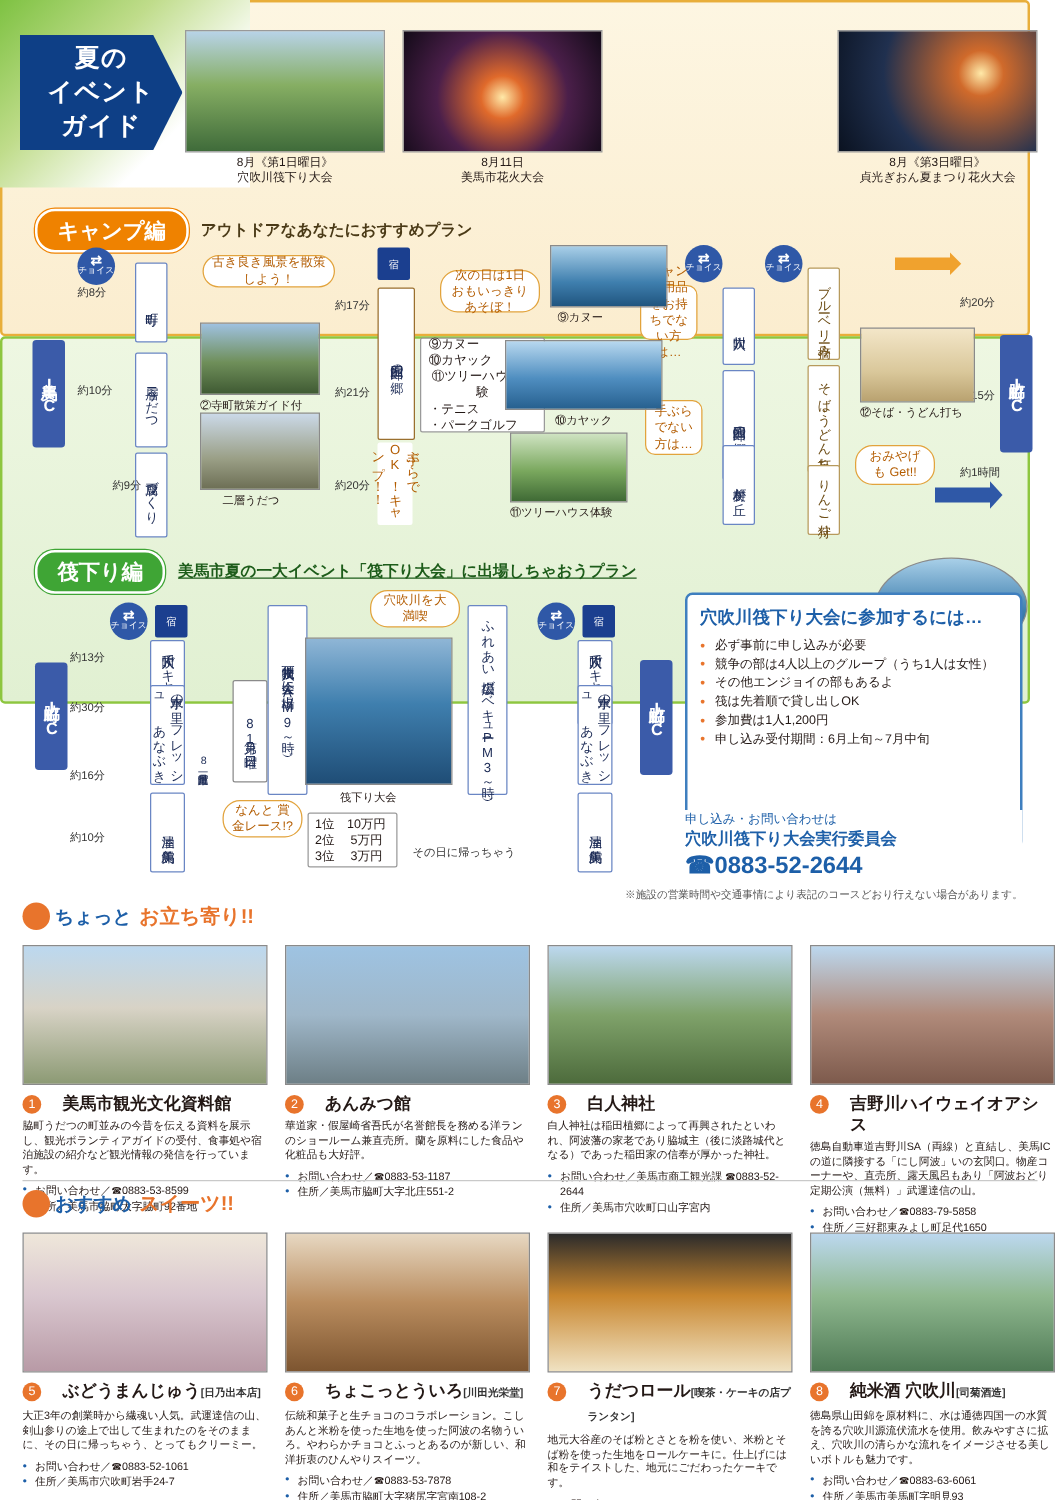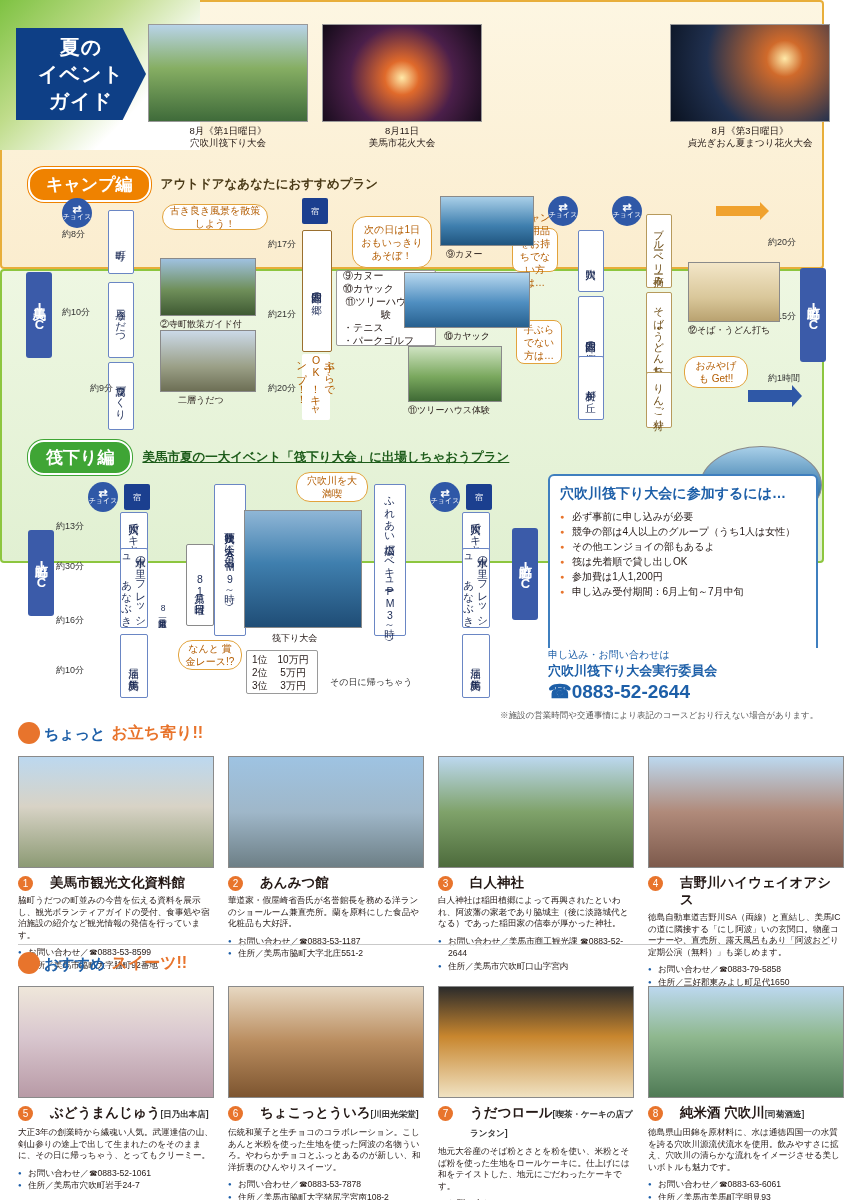--- a/index.html
+++ b/index.html
@@ -85,21 +85,21 @@
   .raft-info li{font-size:10px;line-height:15px;color:#231815;padding-left:12px;position:relative;}
   .raft-info li:before{content:"●";position:absolute;left:0;top:0;color:#e8742c;font-size:7px;line-height:15px;}
   .contact-band{position:absolute;left:548px;top:648px;width:270px;height:58px;background:#fff;}
   .contact-lbl{font-size:10px;color:#1d5fa8;}
   .contact-org{font-size:13px;font-weight:bold;color:#1d5fa8;}
   .contact-tel{font-size:19px;font-weight:bold;color:#1d5fa8;}
 
   .note-small{position:absolute;font-size:8.5px;color:#555;}
 
   
-  .sec-title{position:absolute;display:flex;align-items:flex-end;}
+  .sec-title{position:absolute;display:flex;align-items:center;}
   .sec-title .pin{width:22px;height:22px;border-radius:50%;background:#e8742c;}
   .sec-title .t1{font-size:15px;font-weight:bold;color:#1d5fa8;margin-left:4px;}
   .sec-title .t2{font-size:16px;font-weight:bold;color:#e8742c;margin-left:6px;}
 
   .card{position:absolute;width:196px;}
   .card .cimg{width:196px;height:112px;border:1px solid #8a8a8a;box-sizing:border-box;}
   .card .chead{display:flex;align-items:flex-start;margin-top:6px;}
   .card .num{width:15px;height:15px;border-radius:50%;background:#e8742c;color:#fff;font-size:10px;
      display:flex;align-items:center;justify-content:center;flex:0 0 auto;margin-top:2px;}
   .card .cname{margin-left:17px;font-size:13.5px;font-weight:bold;line-height:17px;}
@@ -192,21 +192,21 @@
   <div class="choice" style="left:612px;top:196px;">
     <span class="mark">⇄</span>
       <span>チョイス</span>
   </div>
 
   <div class="stopicon" style="left:302px;top:198px;">宿</div>
   <div class="vbox" style="left:302px;top:230px;width:28px;height:120px;background:#fff;border-color:#9a6f2e;">四国三郎の郷</div>
   <div class="vbox" style="left:302px;top:354px;width:28px;height:66px;border:none;color:#b35c00;">手ぶらでOK！キャンプ！！</div>
 
   <div class="bubble" style="left:162px;top:204px;width:106px;height:26px;">古き良き風景を散策しよう！</div>
-  <div class="bubble" style="left:352px;top:216px;width:80px;height:52px;">次の日は1日おもいっきりあそぼ！</div>
+  <div class="bubble" style="left:352px;top:216px;width:80px;height:34px;">次の日は1日おもいっきりあそぼ！</div>
   <div class="bubble" style="left:512px;top:228px;width:46px;height:44px;border-radius:8px;">キャンプ用品をお持ちでない方は…</div>
   <div class="bubble" style="left:516px;top:320px;width:46px;height:44px;border-radius:8px;">手ぶらでない方は…</div>
   <div class="bubble" style="left:684px;top:356px;width:64px;height:32px;">おみやげも Get!!</div>
 
   <div class="hbox" style="left:336px;top:270px;width:100px;height:76px;flex-direction:column;align-items:flex-start;padding:4px 6px;box-sizing:border-box;">
     <div>⑨カヌー</div>
     <div>⑩カヤック</div>
     <div>⑪ツリーハウス体験</div>
     <div>・テニス</div>
     <div>・パークゴルフ</div>
@@ -362,21 +362,21 @@
       <div>住所／美馬市穴吹町口山字宮内</div>
     </div>
   </div>
 
   <div class="card" style="left:648px;top:756px;">
     <div class="cimg c4"></div>
     <div class="chead">
       <div class="num">4</div>
       <div class="cname">吉野川ハイウェイオアシス</div>
     </div>
-    <div class="cdesc">徳島自動車道吉野川SA（両線）と直結し、美馬ICの道に隣接する「にし阿波」いの玄関口。物産コーナーや、直売所、露天風呂もあり「阿波おどり定期公演（無料）」も楽しめます。</div>
+    <div class="cdesc">徳島自動車道吉野川SA（両線）と直結し、美馬ICの道に隣接する「にし阿波」いの玄関口。物産コーナーや、直売所、露天風呂もあり「阿波おどり定期公演（無料）」武運達信の山。</div>
     <div class="cmeta">
       <div>お問い合わせ／☎0883-79-5858</div>
       <div>住所／三好郡東みよし町足代1650</div>
     </div>
   </div>
 
   <div class="divider" style="left:18px;top:944px;width:812px;"></div>
 
   <div class="sec-title" style="left:18px;top:952px;">
     <div class="pin"></div>

